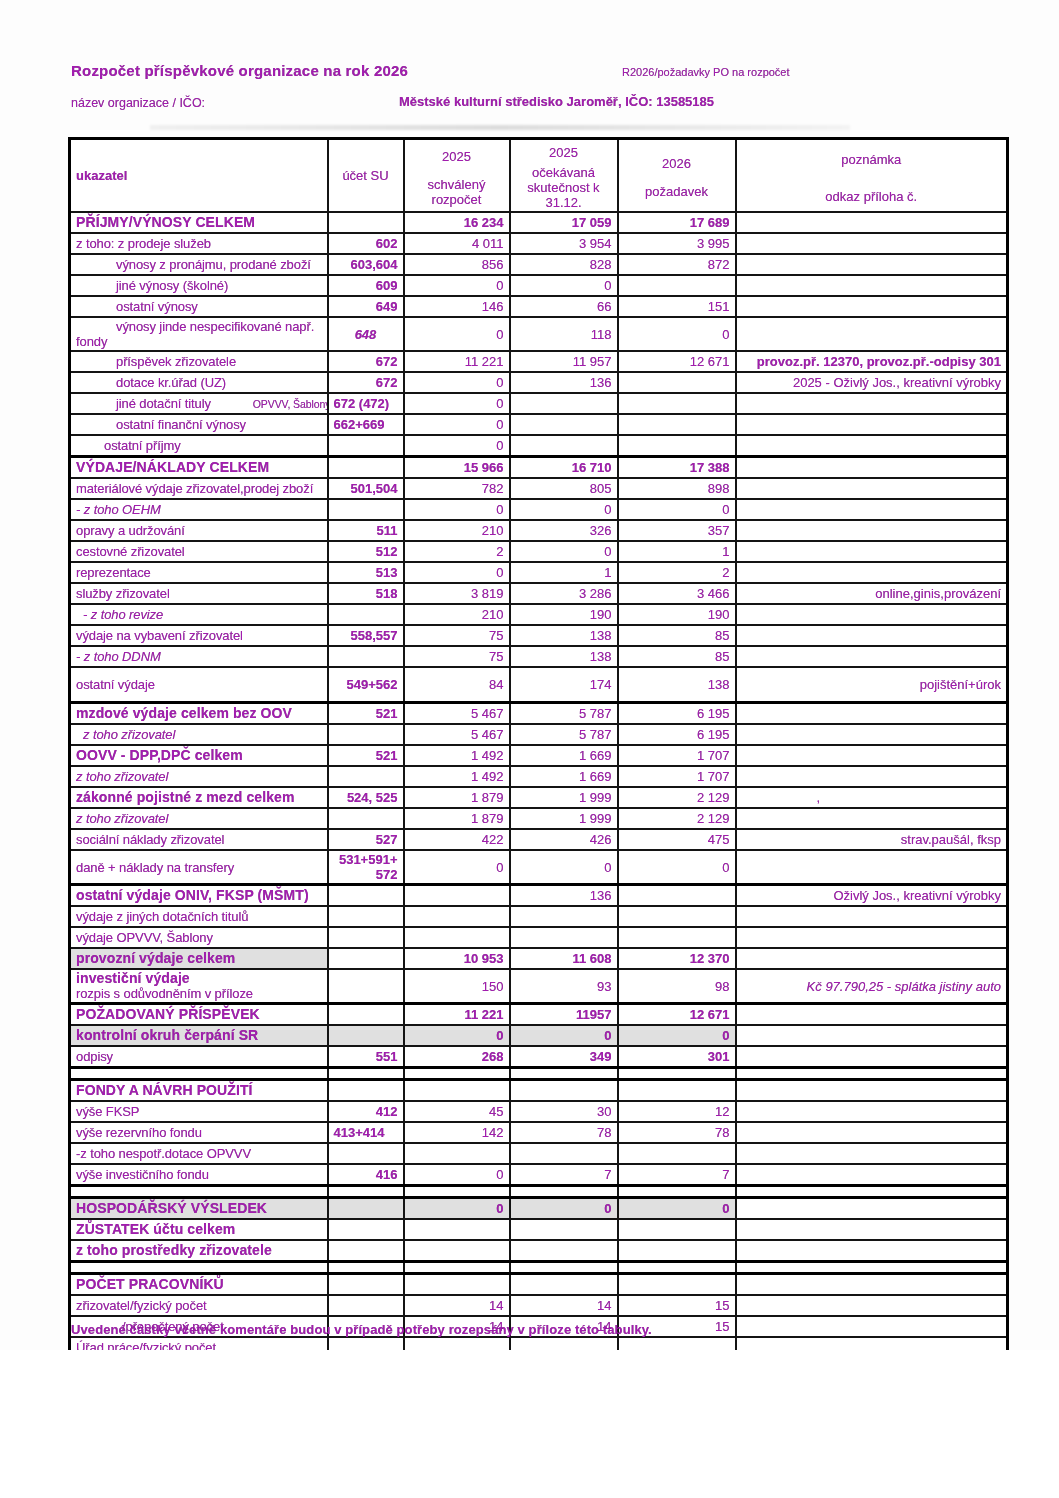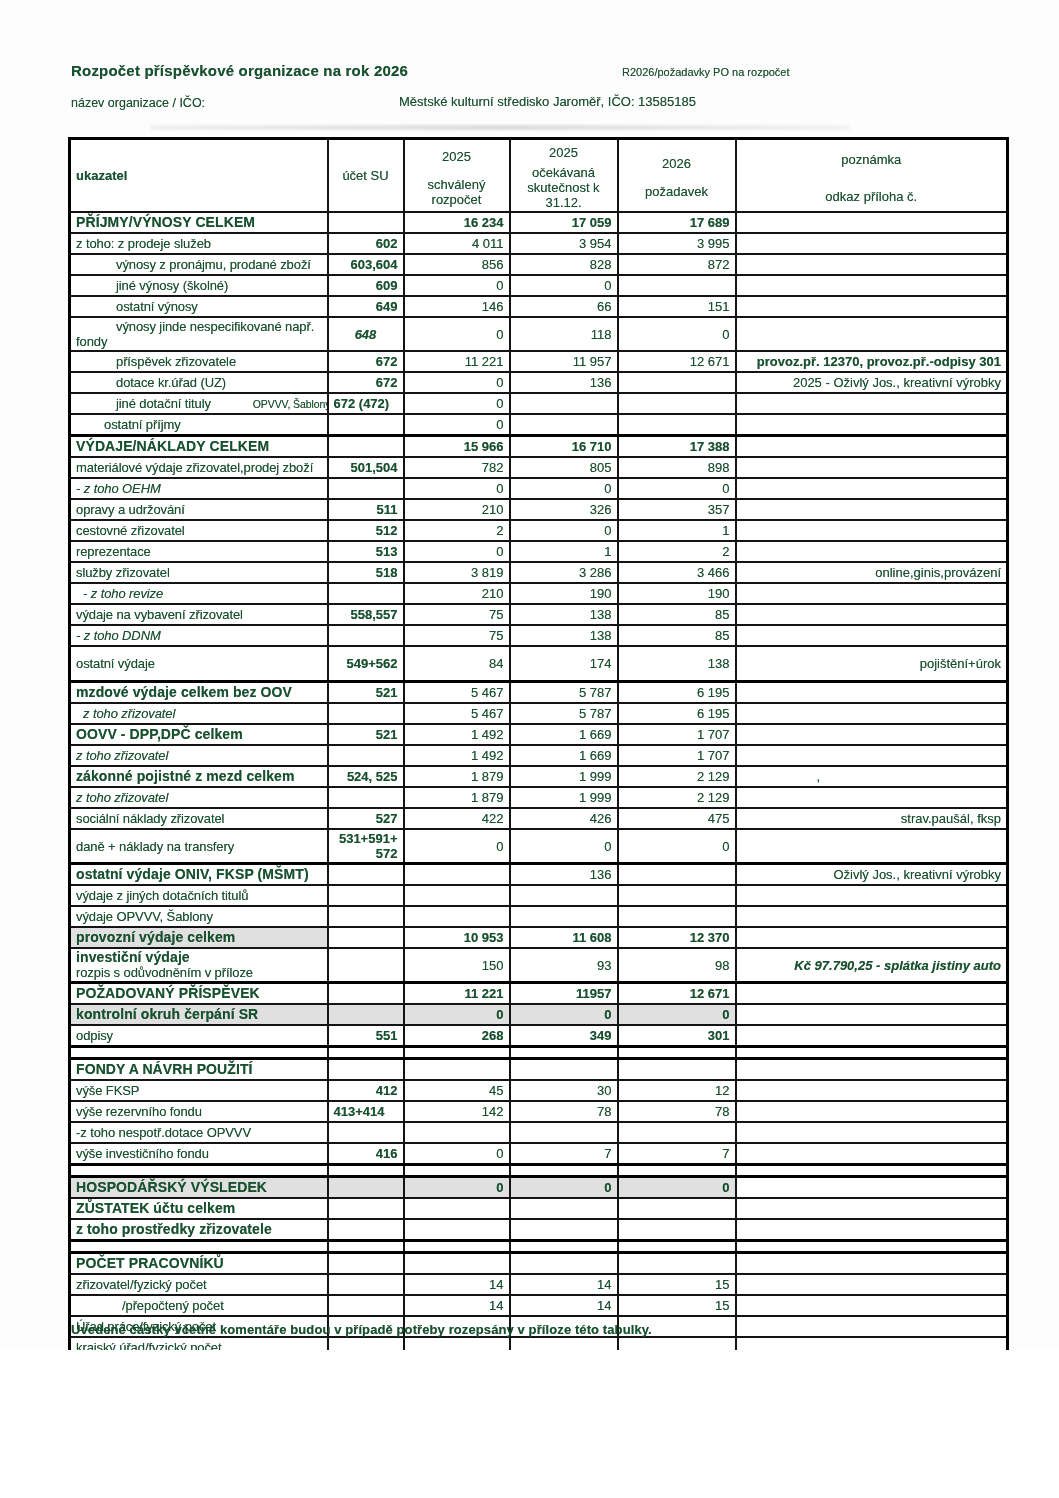--- a/index.html
+++ b/index.html
@@ -1,22 +1,22 @@
 <!DOCTYPE html>
 <html><head>
 <meta charset="utf-8">
 <style>
   html,body{margin:0;padding:0;background:#ffffff;}
-  .page{position:relative;width:1059px;height:1350px;background:#fdfdfd;color:#14532d;
+  .page{position:relative;width:1059px;height:1350px;background:#fdfdfd;color:#a21caf;
         font-family:"Liberation Sans",sans-serif;overflow:hidden;
         text-shadow:0 0 .4px rgba(0,0,0,.45);}
   .doc-title{position:absolute;left:71px;top:62px;font-size:15px;font-weight:bold;letter-spacing:.2px;}
   .doc-ref{position:absolute;left:610px;top:66px;font-size:11px;padding-left:12px;}
   .org-label{position:absolute;left:71px;top:96px;font-size:12.5px;}
-  .org-value{position:absolute;left:399px;top:94px;font-size:13px;font-weight:normal;}
+  .org-value{position:absolute;left:399px;top:94px;font-size:13px;font-weight:bold;}
   .footer-note{position:absolute;left:71px;top:1322px;font-size:13px;font-weight:bold;letter-spacing:.1px;}
 
   .smudge{position:absolute;pointer-events:none;}
   .smudge.s1{left:150px;top:125px;width:700px;height:5px;
      background:linear-gradient(90deg,rgba(0,0,0,.05),rgba(0,0,0,.13),rgba(0,0,0,.04));filter:blur(1.2px);}
   .smudge.s2{left:750px;top:210px;width:240px;height:4px;background:rgba(0,0,0,.07);filter:blur(1.5px);}
 
   table.budget{position:absolute;left:68px;top:137px;width:938px;border-collapse:collapse;
                table-layout:fixed;background:#fff;border:3px solid #000;}
   table.budget td{border:2px solid #141414;overflow:hidden;vertical-align:middle;
@@ -32,21 +32,21 @@
   td.h-req .h-sub{}
   td.h-note .h-sub{margin-top:22px;}
   
   td.c-label{text-align:left;padding:1px 3px;}
   .lline1,.lline2{line-height:15px;white-space:nowrap;letter-spacing:-.1px;}
   .lline2{font-weight:normal;font-style:normal;}
   td.c-su{font-weight:bold;text-align:right;word-break:break-all;line-height:15px;font-size:12.8px;}
   td.c-num{text-align:right;}
   td.c-note{text-align:right;font-size:12.5px;}
   .n-bold{font-weight:bold;}
-  .n-bi{font-weight:bold;font-style:italic;text-align:center;padding-left:8px !important;font-size:13.2px;}
+  .n-bi{font-weight:normal;font-style:italic;text-align:center;padding-left:8px !important;font-size:13.2px;}
   .n-speck{font-size:9px;text-align:left !important;padding-left:80px !important;vertical-align:top;}
   
   tr.lb .lline1{font-weight:bold;font-size:14px;letter-spacing:.1px;}
   tr.li .lline1{font-style:italic;}
   tr.vb td.c-num{font-weight:bold;}
   tr.sh td.c-label{background:#e0e0e0;}
   tr.shr td.c-label,tr.shr td.c-su,tr.shr td.c-num{background:#e0e0e0;}
   tr.tk td{border-top:3px solid #000;}
   tr.sp td{height:9px;padding:0;}
   tr.tall td{height:31px;}
@@ -192,20 +192,30 @@
         <tr class="ind1">
           <td class="c-label">
             <div class="lline1">jiné dotační tituly<span class="small"> OPVVV, Šablony)</span></div>
           </td>
           <td class="c-su su-left">672 (472)</td>
           <td class="c-num">0</td>
           <td class="c-num"></td>
           <td class="c-num"></td>
           <td class="c-note"></td>
         </tr>
+        <tr class="ind1">
+          <td class="c-label">
+            <div class="lline1">ostatní finanční výnosy</div>
+          </td>
+          <td class="c-su su-left">662+669</td>
+          <td class="c-num">0</td>
+          <td class="c-num"></td>
+          <td class="c-num"></td>
+          <td class="c-note"></td>
+        </tr>
         <tr class="ind2">
           <td class="c-label">
             <div class="lline1">ostatní příjmy</div>
           </td>
           <td class="c-su"></td>
           <td class="c-num">0</td>
           <td class="c-num"></td>
           <td class="c-num"></td>
           <td class="c-note"></td>
         </tr>

